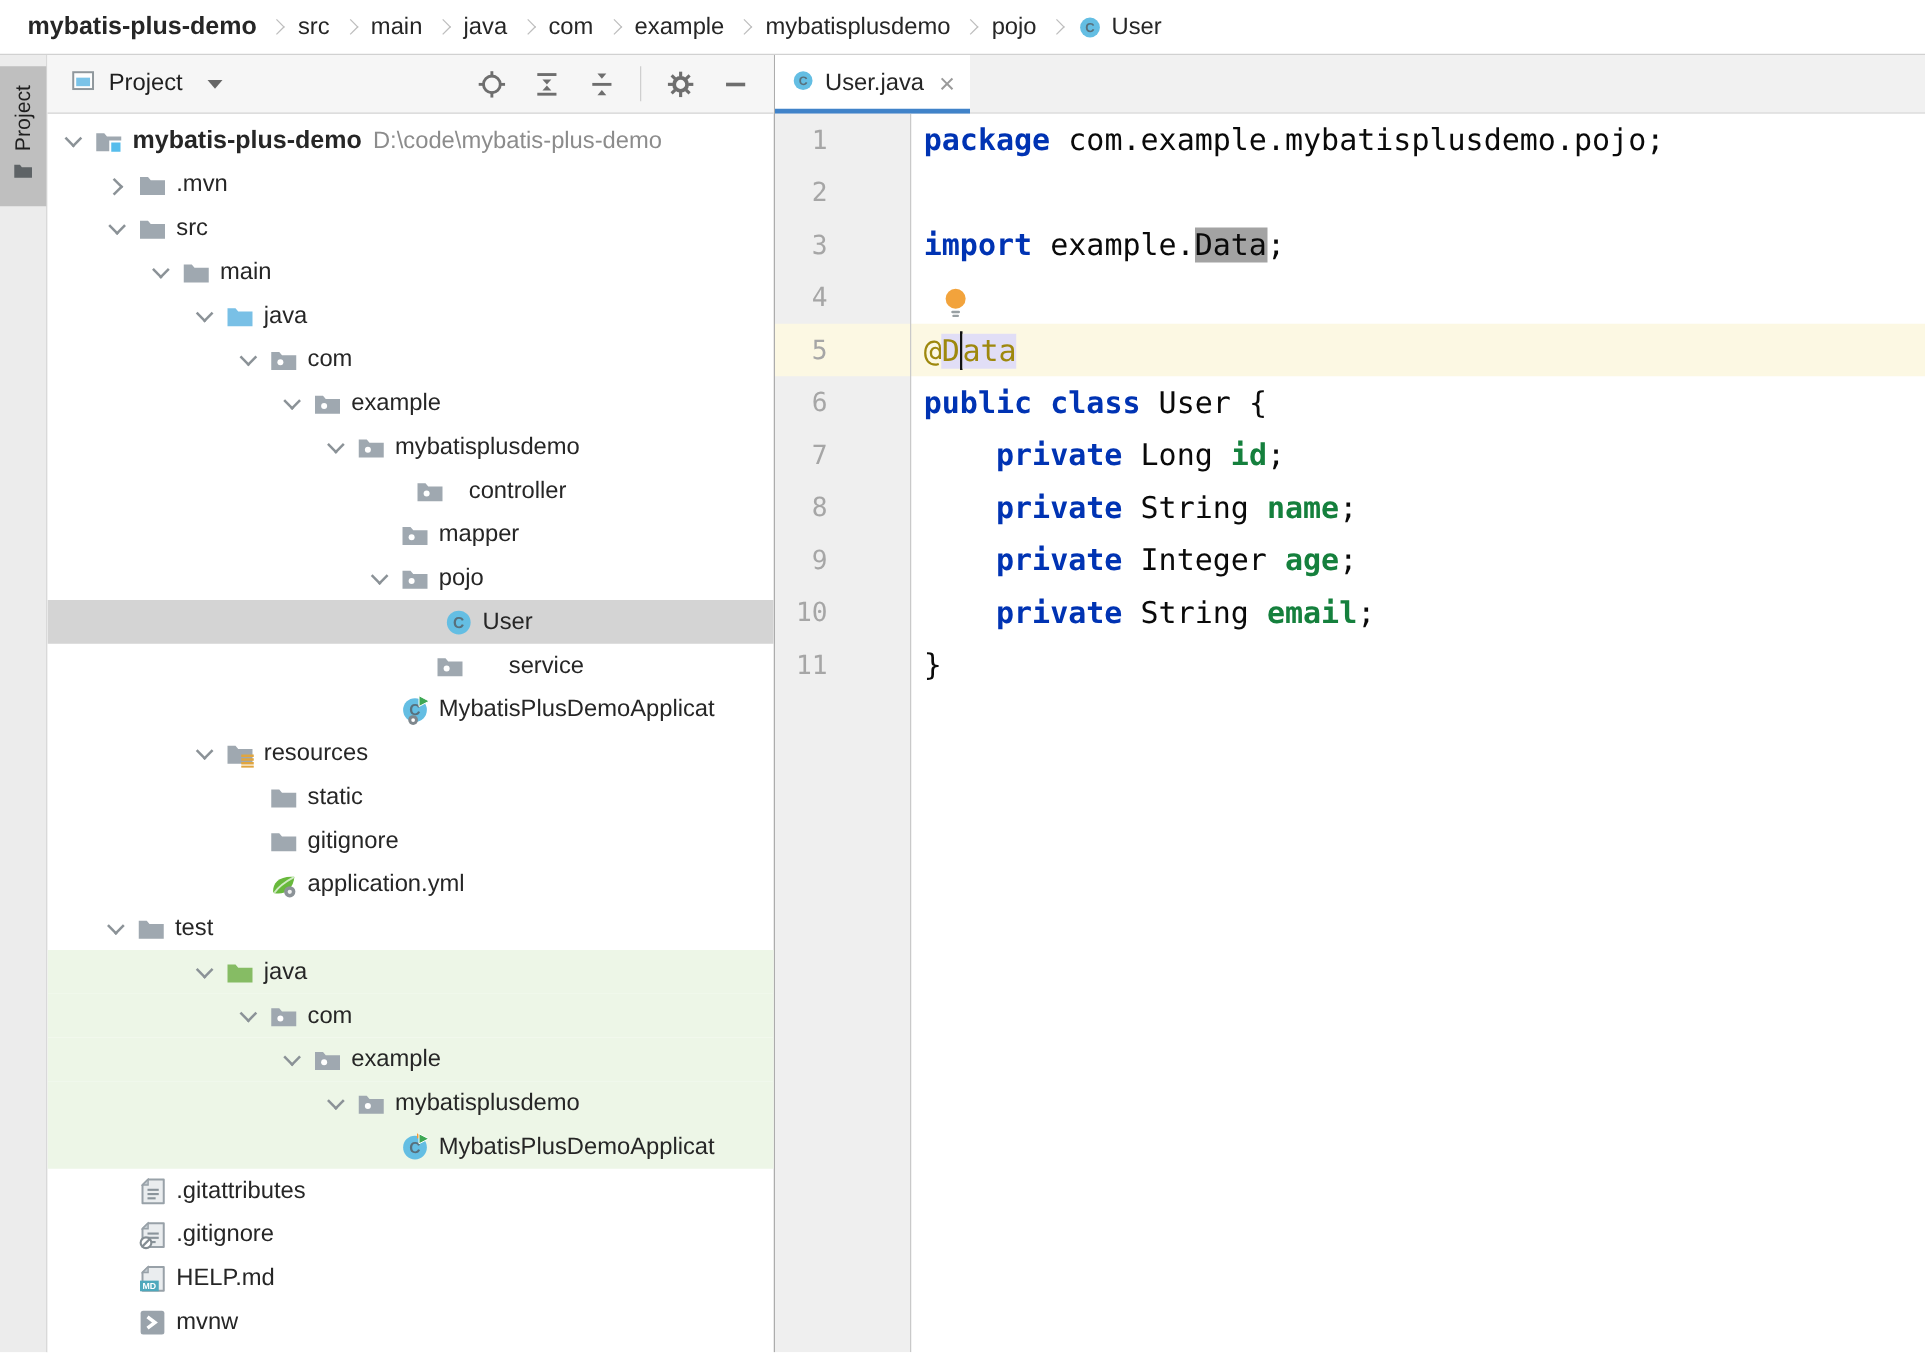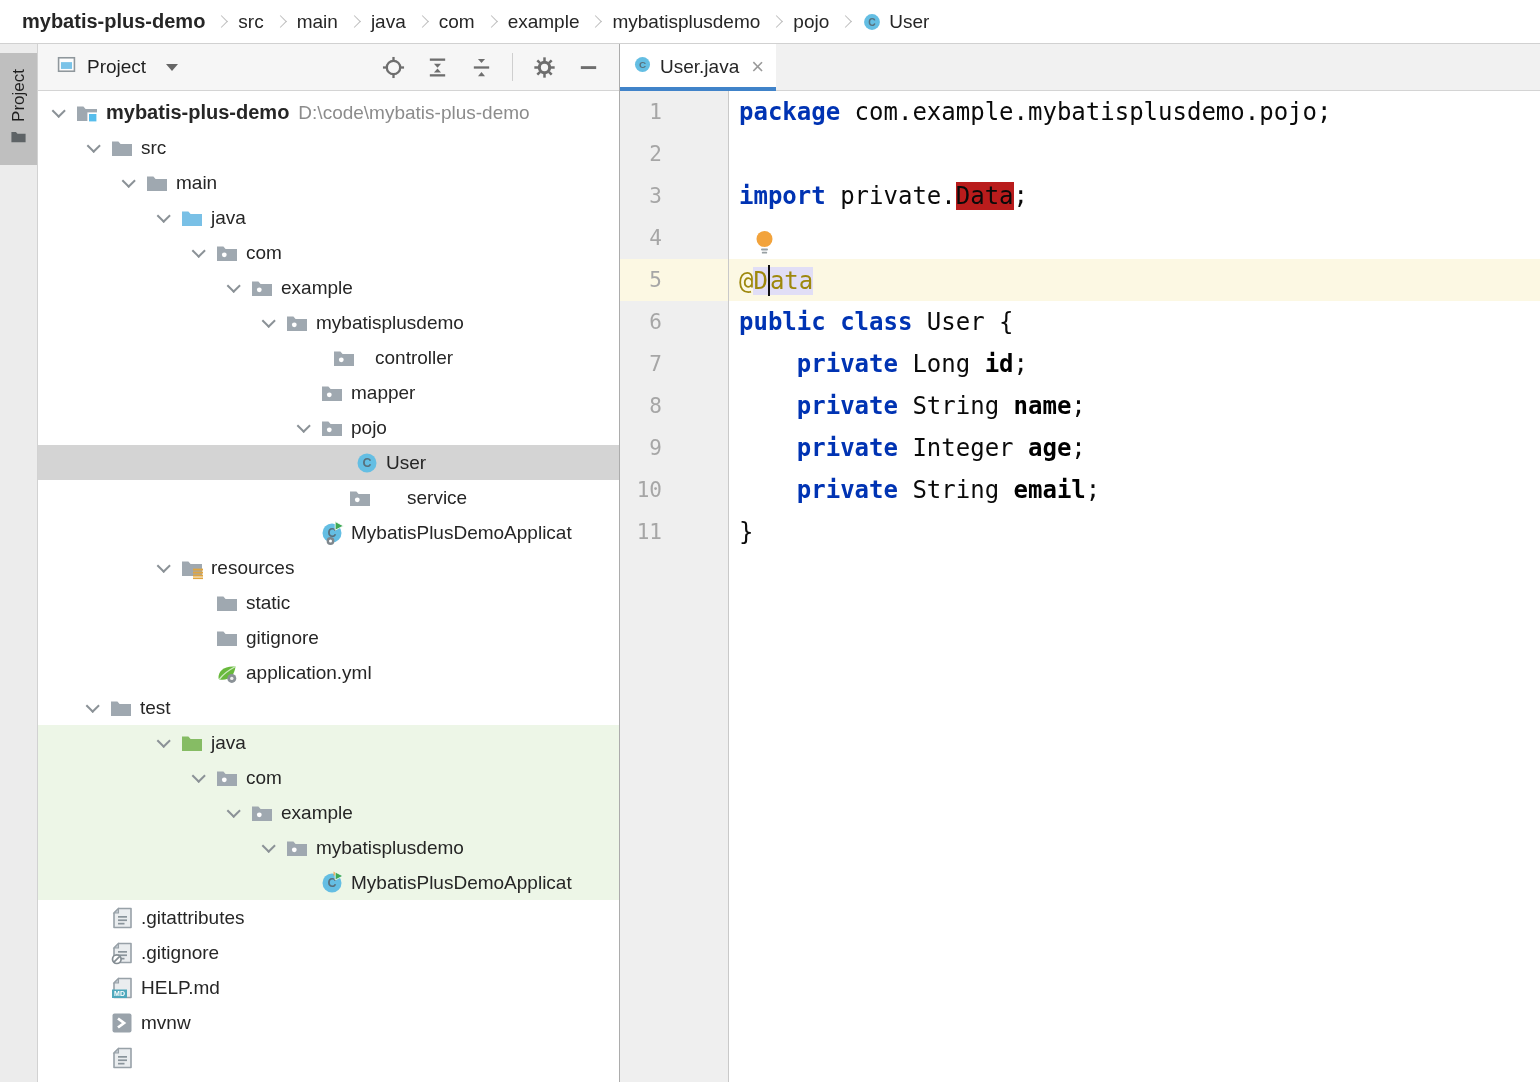--- a/index.html
+++ b/index.html
@@ -66,23 +66,23 @@
   .gutter-bg{position:absolute;left:0;top:0;bottom:0;width:108px;background:#efefef;z-index:0;}
   .gutter-sep{position:absolute;left:108px;top:0;bottom:0;width:1px;background:#c9c9c9;z-index:4;}
   .lines{position:relative;z-index:1;}
   .cline{height:42px;display:flex;align-items:center;position:relative;}
   .cline.cur{background:#fcf8e3;}
   .ln{width:108px;flex:none;box-sizing:border-box;padding-right:66px;text-align:right;
       font-size:21px;color:#a6a6a6;}
   .ctext{padding-left:11px;font-size:24px;white-space:pre;color:#0a0a0a;}
   .c-kw{color:#0033b3;font-weight:bold;}
   .c-pl{color:#0a0a0a;}
-  .c-fld{color:#000000;font-weight:bold;}
+  .c-fld{color:#15803d;font-weight:bold;}
   .c-ann{color:#9e880d;}
-  .c-hl{background:#b91c1c;}
+  .c-hl{background:#a3a3a3;}
   .c-annhl{color:#9e880d;background:#e1def6;}
   .caret{display:inline-block;width:0;height:31px;border-left:2.4px solid #111;vertical-align:-7px;}
   .bulb{position:absolute;left:134px;width:21px;height:28px;z-index:5;}
   .bulb svg{width:21px;height:28px;}
 </style>
 </head>
 <body>
 
 <div class="app">
 
@@ -218,20 +218,31 @@
               <svg viewBox="0 0 24 24">
                 <path d="M2 5.5 L8.4 5.5 L10.6 8.1 L22 8.1 L22 20 L2 20 Z" fill="#9fa8b0"></path>
                 <rect x="13.2" y="12.2" width="9" height="9" fill="#56bdec" stroke="#fff" stroke-width="1.6"></rect>
               </svg>
             </span>
             <span class="tlabel b">mybatis-plus-demo</span>
             <span class="thint">D:\code\mybatis-plus-demo</span>
           </div>
           <div class="trow" style="padding-left: 37px;">
             <span class="chev">
+              <i class="right"></i>
+            </span>
+            <span class="ticon">
+              <svg viewBox="0 0 24 24">
+                <path d="M2 5.5 L8.4 5.5 L10.6 8.1 L22 8.1 L22 20 L2 20 Z" fill="#9fa8b0"></path>
+              </svg>
+            </span>
+            <span class="tlabel">.mvn</span>
+          </div>
+          <div class="trow" style="padding-left: 37px;">
+            <span class="chev">
               <i class="down"></i>
             </span>
             <span class="ticon">
               <svg viewBox="0 0 24 24">
                 <path d="M2 5.5 L8.4 5.5 L10.6 8.1 L22 8.1 L22 20 L2 20 Z" fill="#9fa8b0"></path>
               </svg>
             </span>
             <span class="tlabel">src</span>
           </div>
           <div class="trow" style="padding-left: 72px;">
@@ -566,21 +577,21 @@
             <div class="cline">
               <span class="ln">1</span>
               <span class="ctext"><span class="c-kw">package</span><span class="c-pl"> com.example.mybatisplusdemo.pojo;</span></span>
             </div>
             <div class="cline">
               <span class="ln">2</span>
               <span class="ctext"></span>
             </div>
             <div class="cline">
               <span class="ln">3</span>
-              <span class="ctext"><span class="c-kw">import</span><span class="c-pl"> private.</span><span class="c-pl c-hl">Data</span><span class="c-pl">;</span></span>
+              <span class="ctext"><span class="c-kw">import</span><span class="c-pl"> example.</span><span class="c-pl c-hl">Data</span><span class="c-pl">;</span></span>
             </div>
             <div class="cline">
               <span class="ln">4</span>
               <span class="ctext"></span>
             </div>
             <div class="cline cur">
               <span class="ln">5</span>
               <span class="ctext"><span class="c-ann">@</span><span class="c-annhl">D</span><span class="caret"></span><span class="c-annhl">ata</span></span>
             </div>
             <div class="cline">

